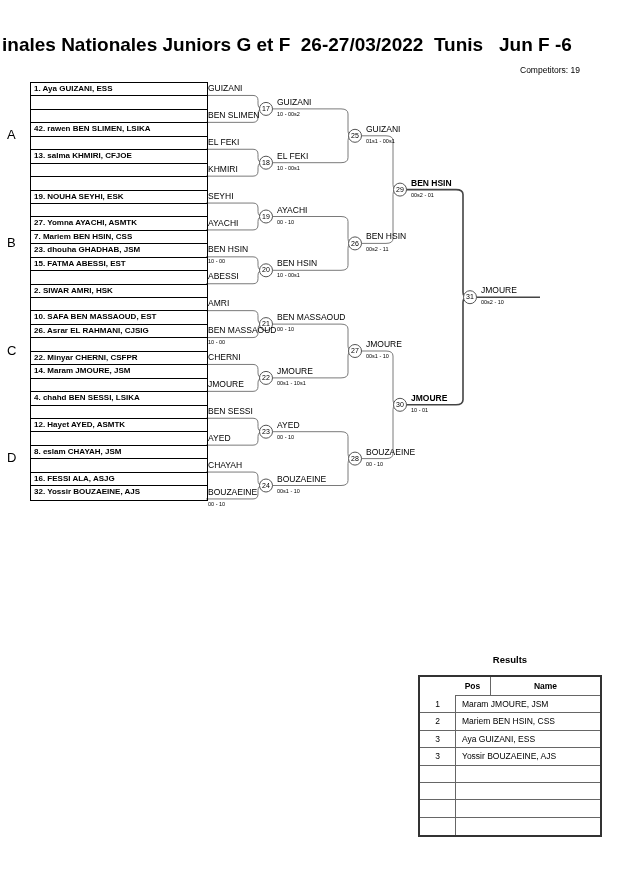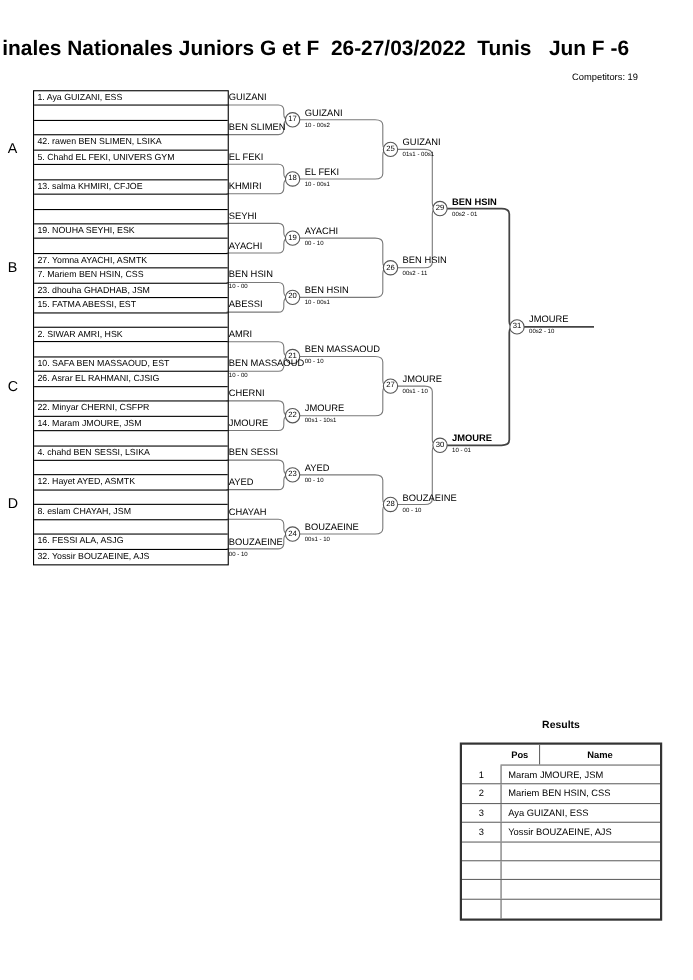--- a/index.html
+++ b/index.html
@@ -5,21 +5,21 @@
   html,body{margin:0;padding:0;background:#fff;}
   #page{position:relative;width:630px;height:891px;background:#fff;overflow:hidden;
         font-family:"Liberation Sans",sans-serif;color:#000;}
   .title{position:absolute;left:2px;top:34px;font-size:19px;font-weight:bold;
          white-space:pre;letter-spacing:0px;}
   .competitors{position:absolute;left:520px;top:65px;font-size:8.5px;}
   .group-letter{position:absolute;left:7px;font-size:13px;}
   
   #entry-table{position:absolute;left:30px;top:82px;width:176px;border:1px solid #000;box-sizing:content-box;}
   .erow{height:13.45px;box-sizing:border-box;border-bottom:1px solid #000;
-        font-size:8px;line-height:12.5px;padding-left:3px;white-space:nowrap;overflow:hidden;}
+        font-size:8px;line-height:12.5px;padding-left:3px;white-space:nowrap;overflow:hidden;font-weight:bold;}
   .erow:last-child{border-bottom:none;}
   
   .c2{position:absolute;left:208px;height:13.45px;line-height:13.45px;font-size:8.5px;white-space:nowrap;}
   .tiny{position:absolute;left:208px;font-size:5.5px;line-height:6px;white-space:nowrap;}
   
   .wl{position:absolute;font-size:8.5px;line-height:11px;white-space:nowrap;}
   .wl.bold{font-weight:bold;}
   .ws{position:absolute;font-size:5.5px;line-height:6px;white-space:nowrap;}
   
   .mn{position:absolute;width:14px;height:14px;line-height:14px;text-align:center;
@@ -109,21 +109,20 @@
         <circle cx="400" cy="404.8" r="6.5"></circle>
       <circle cx="470" cy="297.2" r="6.5"></circle>
     </g>
   </svg>
 
   <div id="entry-table">
     <div class="erow">1. Aya GUIZANI, ESS</div>
     <div class="erow"></div>
     <div class="erow"></div>
     <div class="erow">42. rawen BEN SLIMEN, LSIKA</div>
-    <div class="erow">5. Chahd EL FEKI, UNIVERS GYM</div>
     <div class="erow"></div>
     <div class="erow">13. salma KHMIRI, CFJOE</div>
     <div class="erow"></div>
     <div class="erow"></div>
     <div class="erow">19. NOUHA SEYHI, ESK</div>
     <div class="erow"></div>
     <div class="erow">27. Yomna AYACHI, ASMTK</div>
     <div class="erow">7. Mariem BEN HSIN, CSS</div>
     <div class="erow">23. dhouha GHADHAB, JSM</div>
     <div class="erow">15. FATMA ABESSI, EST</div>

